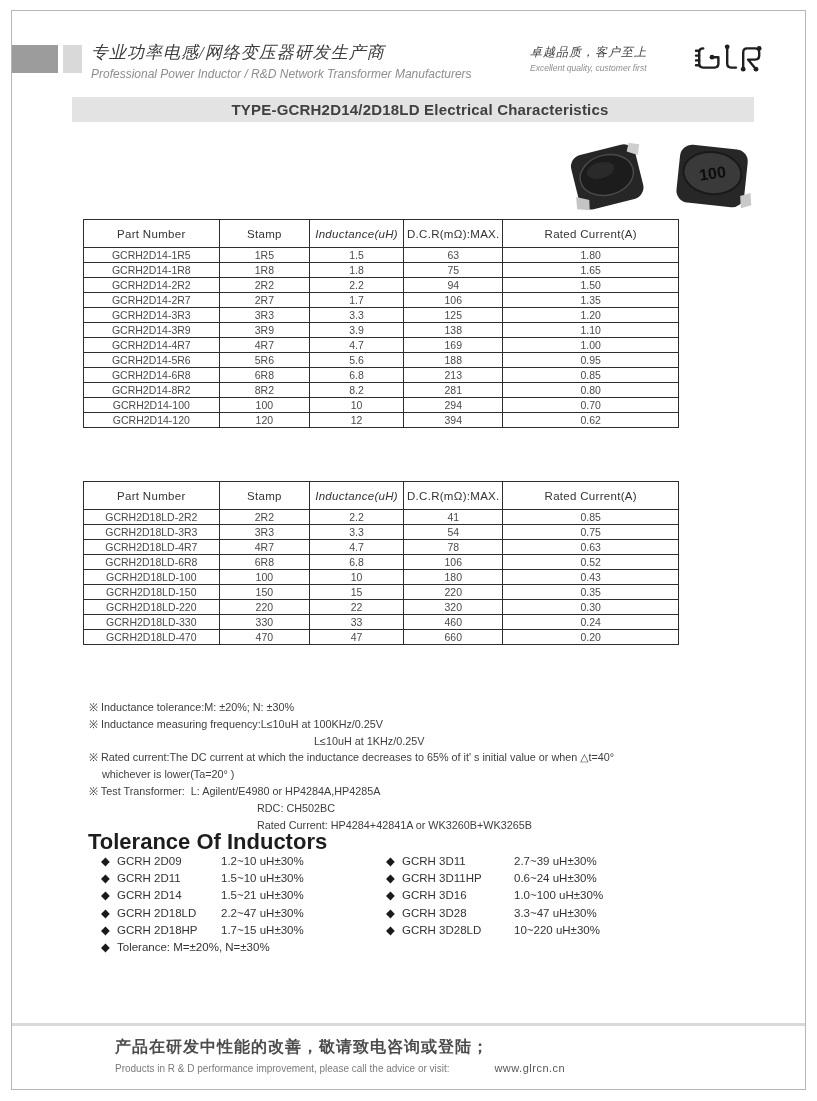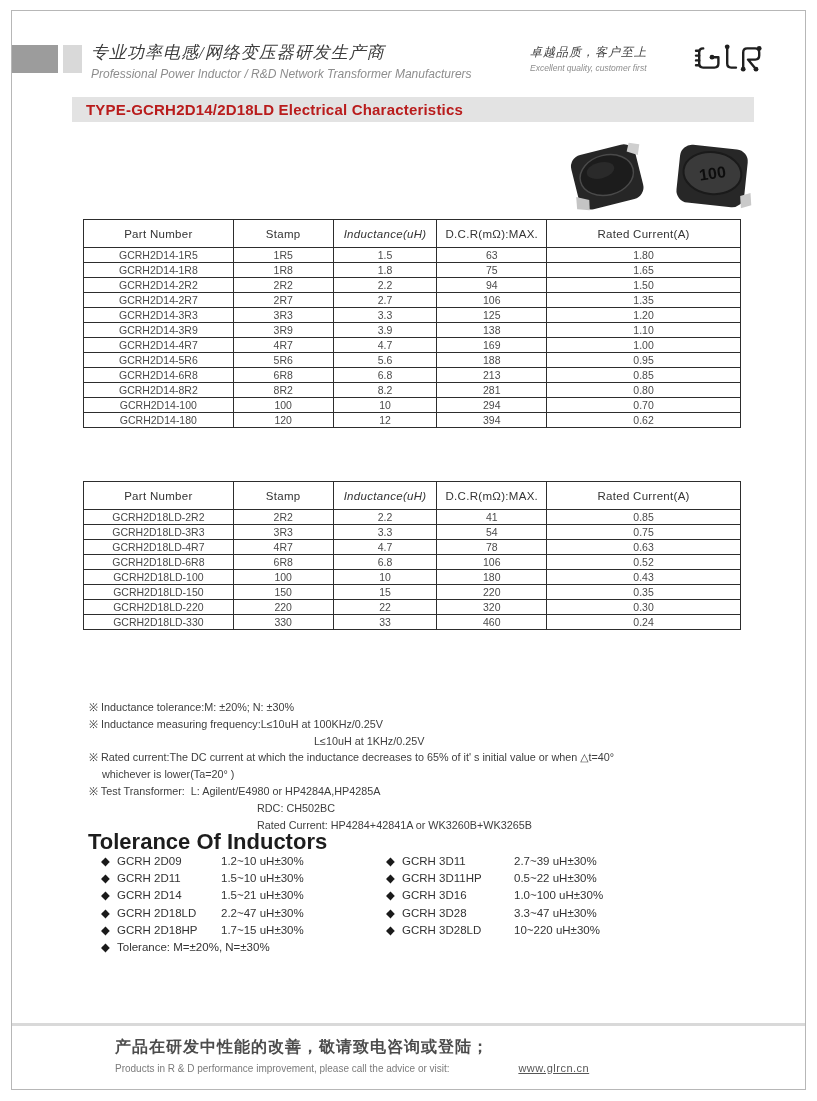--- a/index.html
+++ b/index.html
@@ -18,27 +18,27 @@
   .hdr-left .zh { font-size:17px; font-style:italic; color:#3c3c3c; letter-spacing:1px; font-family:"Liberation Serif", serif; }
   .hdr-left .en { font-size:12px; font-style:italic; color:#8d8d8d; margin-top:3px; }
   .hdr-right { position:absolute; left:518px; top:33px; }
   .hdr-right .zh { font-size:12px; font-style:italic; color:#3c3c3c; letter-spacing:1px; font-family:"Liberation Serif", serif; }
   .hdr-right .en { font-size:8.5px; font-style:italic; color:#8d8d8d; margin-top:2px; }
   .logo { position:absolute; left:680px; top:26px; width:80px; height:50px; }
   
   .titlebar {
     position:absolute; left:60px; top:86px; width:682px; height:25px;
     background:#e3e3e3; line-height:25px; padding-left:14px;
-    font-size:15px; font-weight:bold; color:#b91c1c; letter-spacing:0.2px;
+    font-size:15px; font-weight:bold; color:#404040; letter-spacing:0.2px;text-align:center;
   }
   
   .products { position:absolute; left:540px; top:120px; width:215px; height:92px; }
   
   table.spec {
-    position:absolute; left:71px; width:658px;
+    position:absolute; left:71px; width:596px;
     border-collapse:collapse; table-layout:fixed;
   }
   #table1 { top:208px; }
   #table2 { top:470px; }
   table.spec th, table.spec td {
     border:1px solid #2d2d2d; text-align:center; color:#4a4a4a;
     overflow:hidden; white-space:nowrap;
   }
   table.spec th { height:28px; font-size:11.5px; font-weight:normal; color:#333; letter-spacing:0.3px; }
   table.spec td { height:15px; font-size:10.5px; }
@@ -56,21 +56,21 @@
   .tol-col.right { left:374px; }
   .tol-item { line-height:17.2px; display:flex; }
   .tol-item .diam { width:16px; color:#1a1a1a; }
   .tol-item .nm   { width:104px; }
   .tol-col.right .tol-item .nm { width:112px; }
   
   .foot-sep { position:absolute; left:0; top:1012px; width:100%; height:3px; background:#d9d9d9; }
   .foot { position:absolute; left:103px; top:1026px; }
   .foot .zh { font-size:16px; font-weight:bold; color:#4c4c4c; letter-spacing:1px; }
   .foot .row2 { margin-top:4px; font-size:10px; color:#7b7b7b; }
-  .foot .url { margin-left:66px; color:#565656; font-size:11px; letter-spacing:0.5px;text-decoration:underline; }
+  .foot .url { margin-left:42px; color:#565656; font-size:11px; letter-spacing:0.5px; }
 </style>
 </head>
 <body>
 
 <div class="page">
 
   <div class="blk-dark"></div>
   <div class="blk-light"></div>
 
   <div class="hdr-left">
@@ -145,21 +145,21 @@
         <tr>
           <td>GCRH2D14-2R2</td>
           <td>2R2</td>
           <td>2.2</td>
           <td>94</td>
           <td>1.50</td>
         </tr>
         <tr>
           <td>GCRH2D14-2R7</td>
           <td>2R7</td>
-          <td>2.7</td>
+          <td>1.7</td>
           <td>106</td>
           <td>1.35</td>
         </tr>
         <tr>
           <td>GCRH2D14-3R3</td>
           <td>3R3</td>
           <td>3.3</td>
           <td>125</td>
           <td>1.20</td>
         </tr>
@@ -199,21 +199,21 @@
           <td>0.80</td>
         </tr>
         <tr>
           <td>GCRH2D14-100</td>
           <td>100</td>
           <td>10</td>
           <td>294</td>
           <td>0.70</td>
         </tr>
         <tr>
-          <td>GCRH2D14-180</td>
+          <td>GCRH2D14-120</td>
           <td>120</td>
           <td>12</td>
           <td>394</td>
           <td>0.62</td>
         </tr>
       </tbody>
   </table>
 
   <table class="spec" id="table2">
     <thead>
@@ -275,20 +275,27 @@
           <td>320</td>
           <td>0.30</td>
         </tr>
         <tr>
           <td>GCRH2D18LD-330</td>
           <td>330</td>
           <td>33</td>
           <td>460</td>
           <td>0.24</td>
         </tr>
+        <tr>
+          <td>GCRH2D18LD-470</td>
+          <td>470</td>
+          <td>47</td>
+          <td>660</td>
+          <td>0.20</td>
+        </tr>
       </tbody>
   </table>
 
   <div class="notes">
     <div>※ Inductance tolerance:M: ±20%; N: ±30%</div>
     <div>※ Inductance measuring frequency:L≤10uH at 100KHz/0.25V</div>
     <div class="ind-a">L≤10uH at 1KHz/0.25V</div>
     <div>※ Rated current:The DC current at which the inductance decreases to 65% of it' s initial value or when △t=40°</div>
     <div class="ind-b">whichever is lower(Ta=20° )</div>
     <div>※ Test Transformer:  L: Agilent/E4980 or HP4284A,HP4285A</div>
@@ -332,21 +339,21 @@
 
   <div class="tol-col right">
     <div class="tol-item">
       <span class="diam">◆</span>
       <span class="nm">GCRH 3D11</span>
       <span>2.7~39 uH±30%</span>
     </div>
     <div class="tol-item">
       <span class="diam">◆</span>
       <span class="nm">GCRH 3D11HP</span>
-      <span>0.5~22 uH±30%</span>
+      <span>0.6~24 uH±30%</span>
     </div>
     <div class="tol-item">
       <span class="diam">◆</span>
       <span class="nm">GCRH 3D16</span>
       <span>1.0~100 uH±30%</span>
     </div>
     <div class="tol-item">
       <span class="diam">◆</span>
       <span class="nm">GCRH 3D28</span>
       <span>3.3~47 uH±30%</span>

